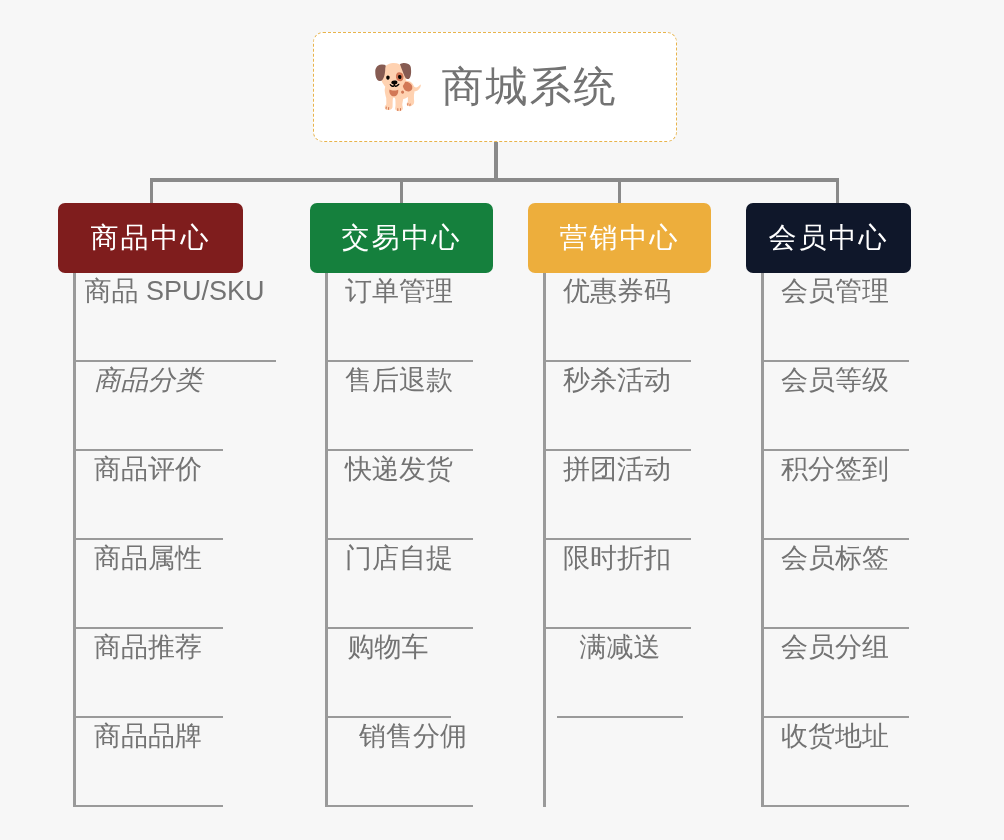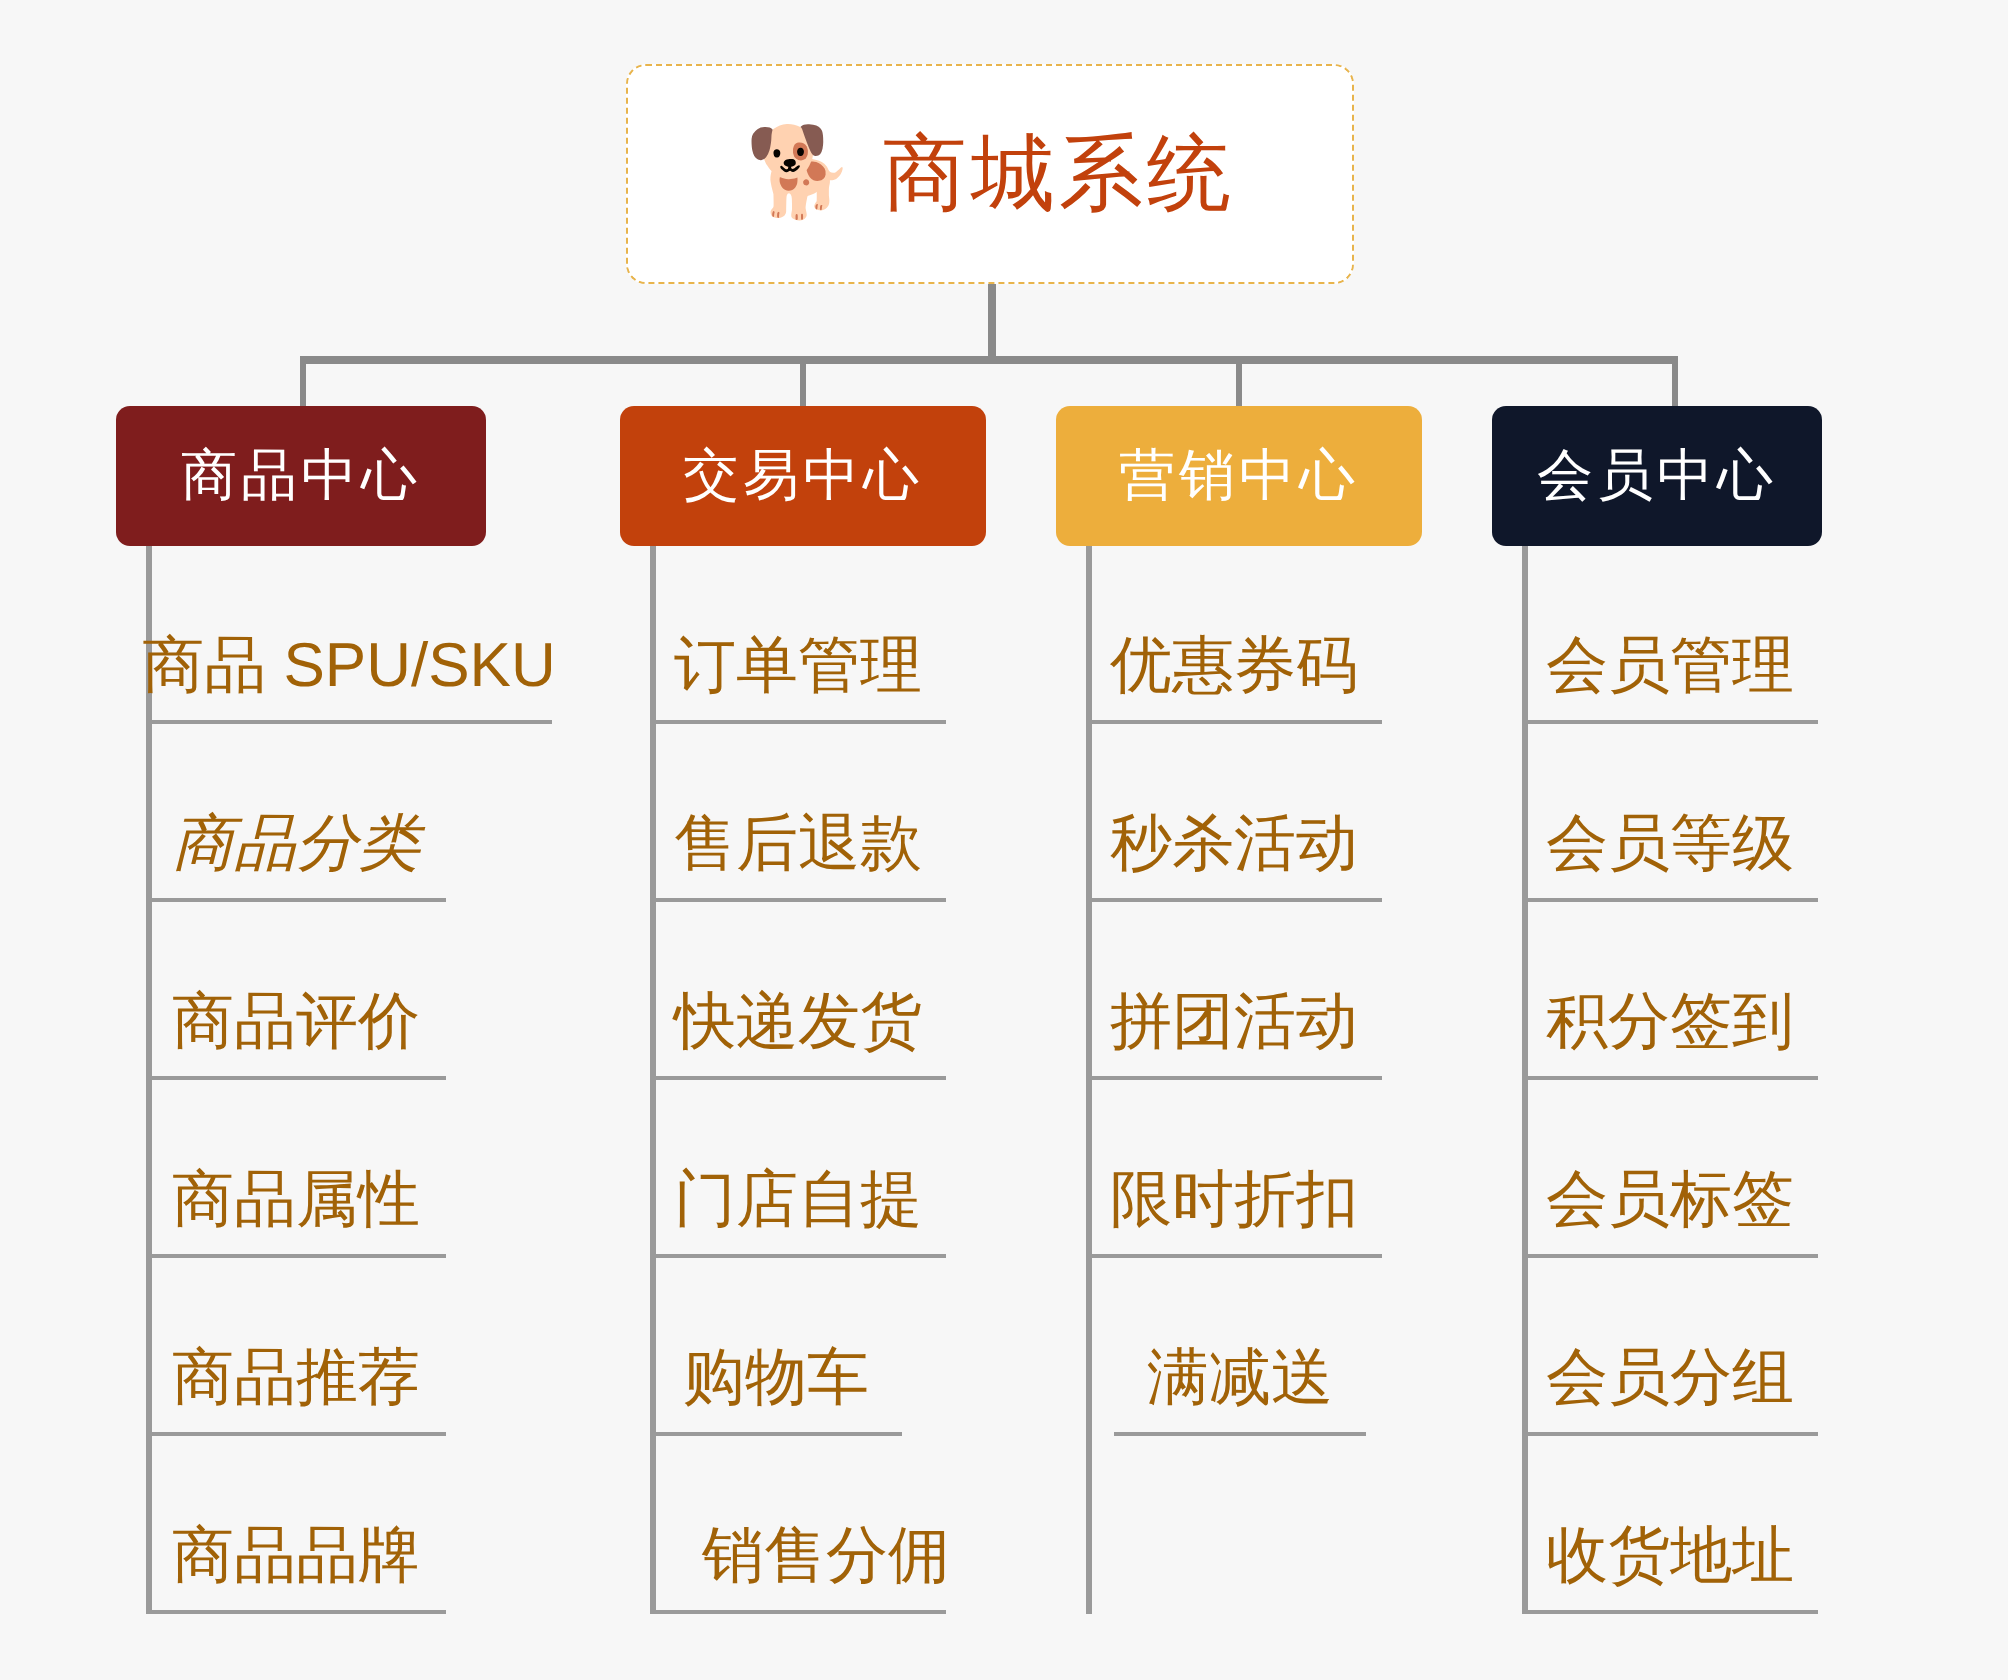--- a/index.html
+++ b/index.html
@@ -37,21 +37,21 @@
     justify-content: center;
     gap: 14px;
   }
   .root-emoji {
     font-size: 44px;
     line-height: 1;
     display: block;
   }
   .root-title {
     font-size: 42px;
-    color: #c2410c;
+    color: #737373;
     letter-spacing: 2px;
     line-height: 1;
     white-space: nowrap;
   }
 
   
   .conn {
     position: absolute;
     background: #8a8a8a;
   }
@@ -84,26 +84,25 @@
   .leaf-list {
     position: absolute;
     left: 0;
     top: 70px;
   }
   .leaf-item {
     position: relative;
     box-sizing: border-box;
     height: 89px;
     display: flex;
-    align-items: flex-end;
     justify-content: center;
     padding-bottom: 6px;
     border-bottom: 2px solid #9a9a9a;
-    font-size: 31px;
-    color: #a16207;
+    font-size: 27px;
+    color: #737373;
     white-space: nowrap;
   }
 </style>
 </head>
 <body>
 
 <div id="chart">
 
   <div class="root-node">
     <span class="root-emoji">🐕</span>
@@ -138,21 +137,21 @@
       <div class="leaf-item" style="margin-left:15px; width:150px;">
         <span>商品推荐</span>
       </div>
       <div class="leaf-item" style="margin-left:15px; width:150px;">
         <span>商品品牌</span>
       </div>
     </div>
   </div>
 
   <div class="column" style="left:310px; width:183px;">
-    <div class="cat-box" style="background:#c2410c; width:183px;">
+    <div class="cat-box" style="background:#15803d; width:183px;">
       <span>交易中心</span>
     </div>
     <div class="leaf-rail" style="left:15px; top:70px; height:534px;"></div>
     <div class="leaf-list" style="width:183px;">
       <div class="leaf-item" style="margin-left:15px; width:148px;">
         <span>订单管理</span>
       </div>
       <div class="leaf-item" style="margin-left:15px; width:148px;">
         <span>售后退款</span>
       </div>

